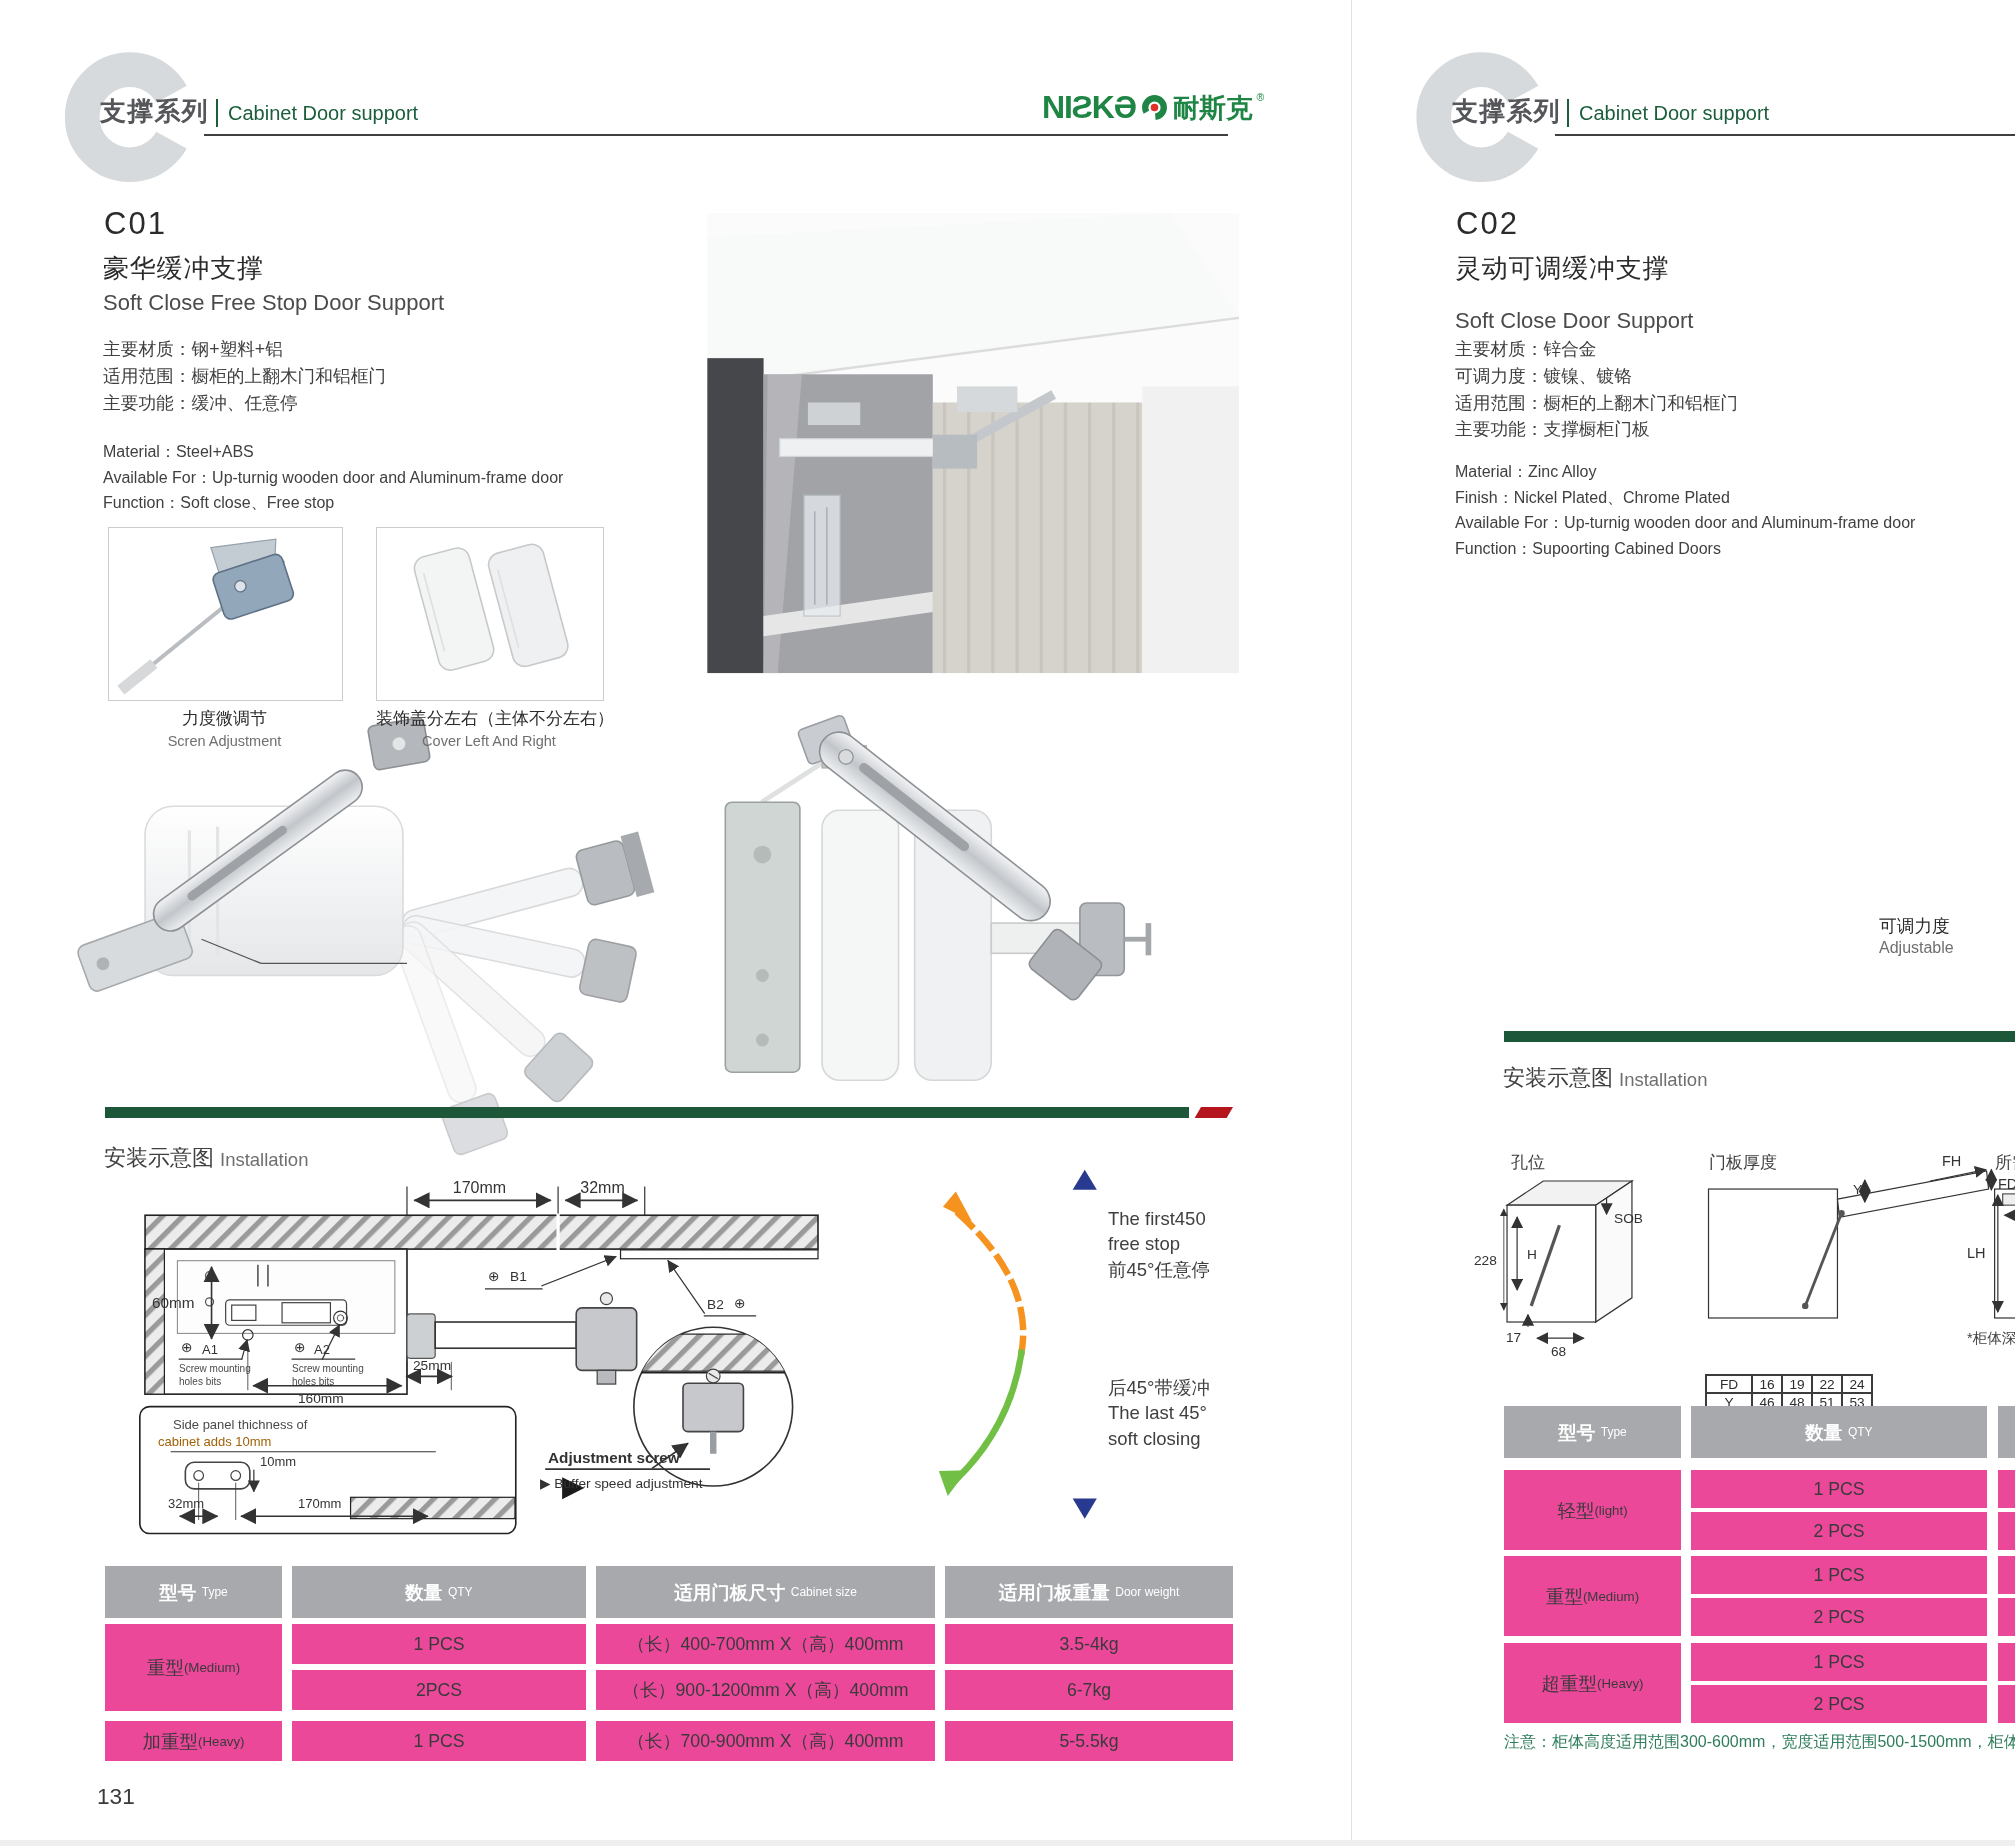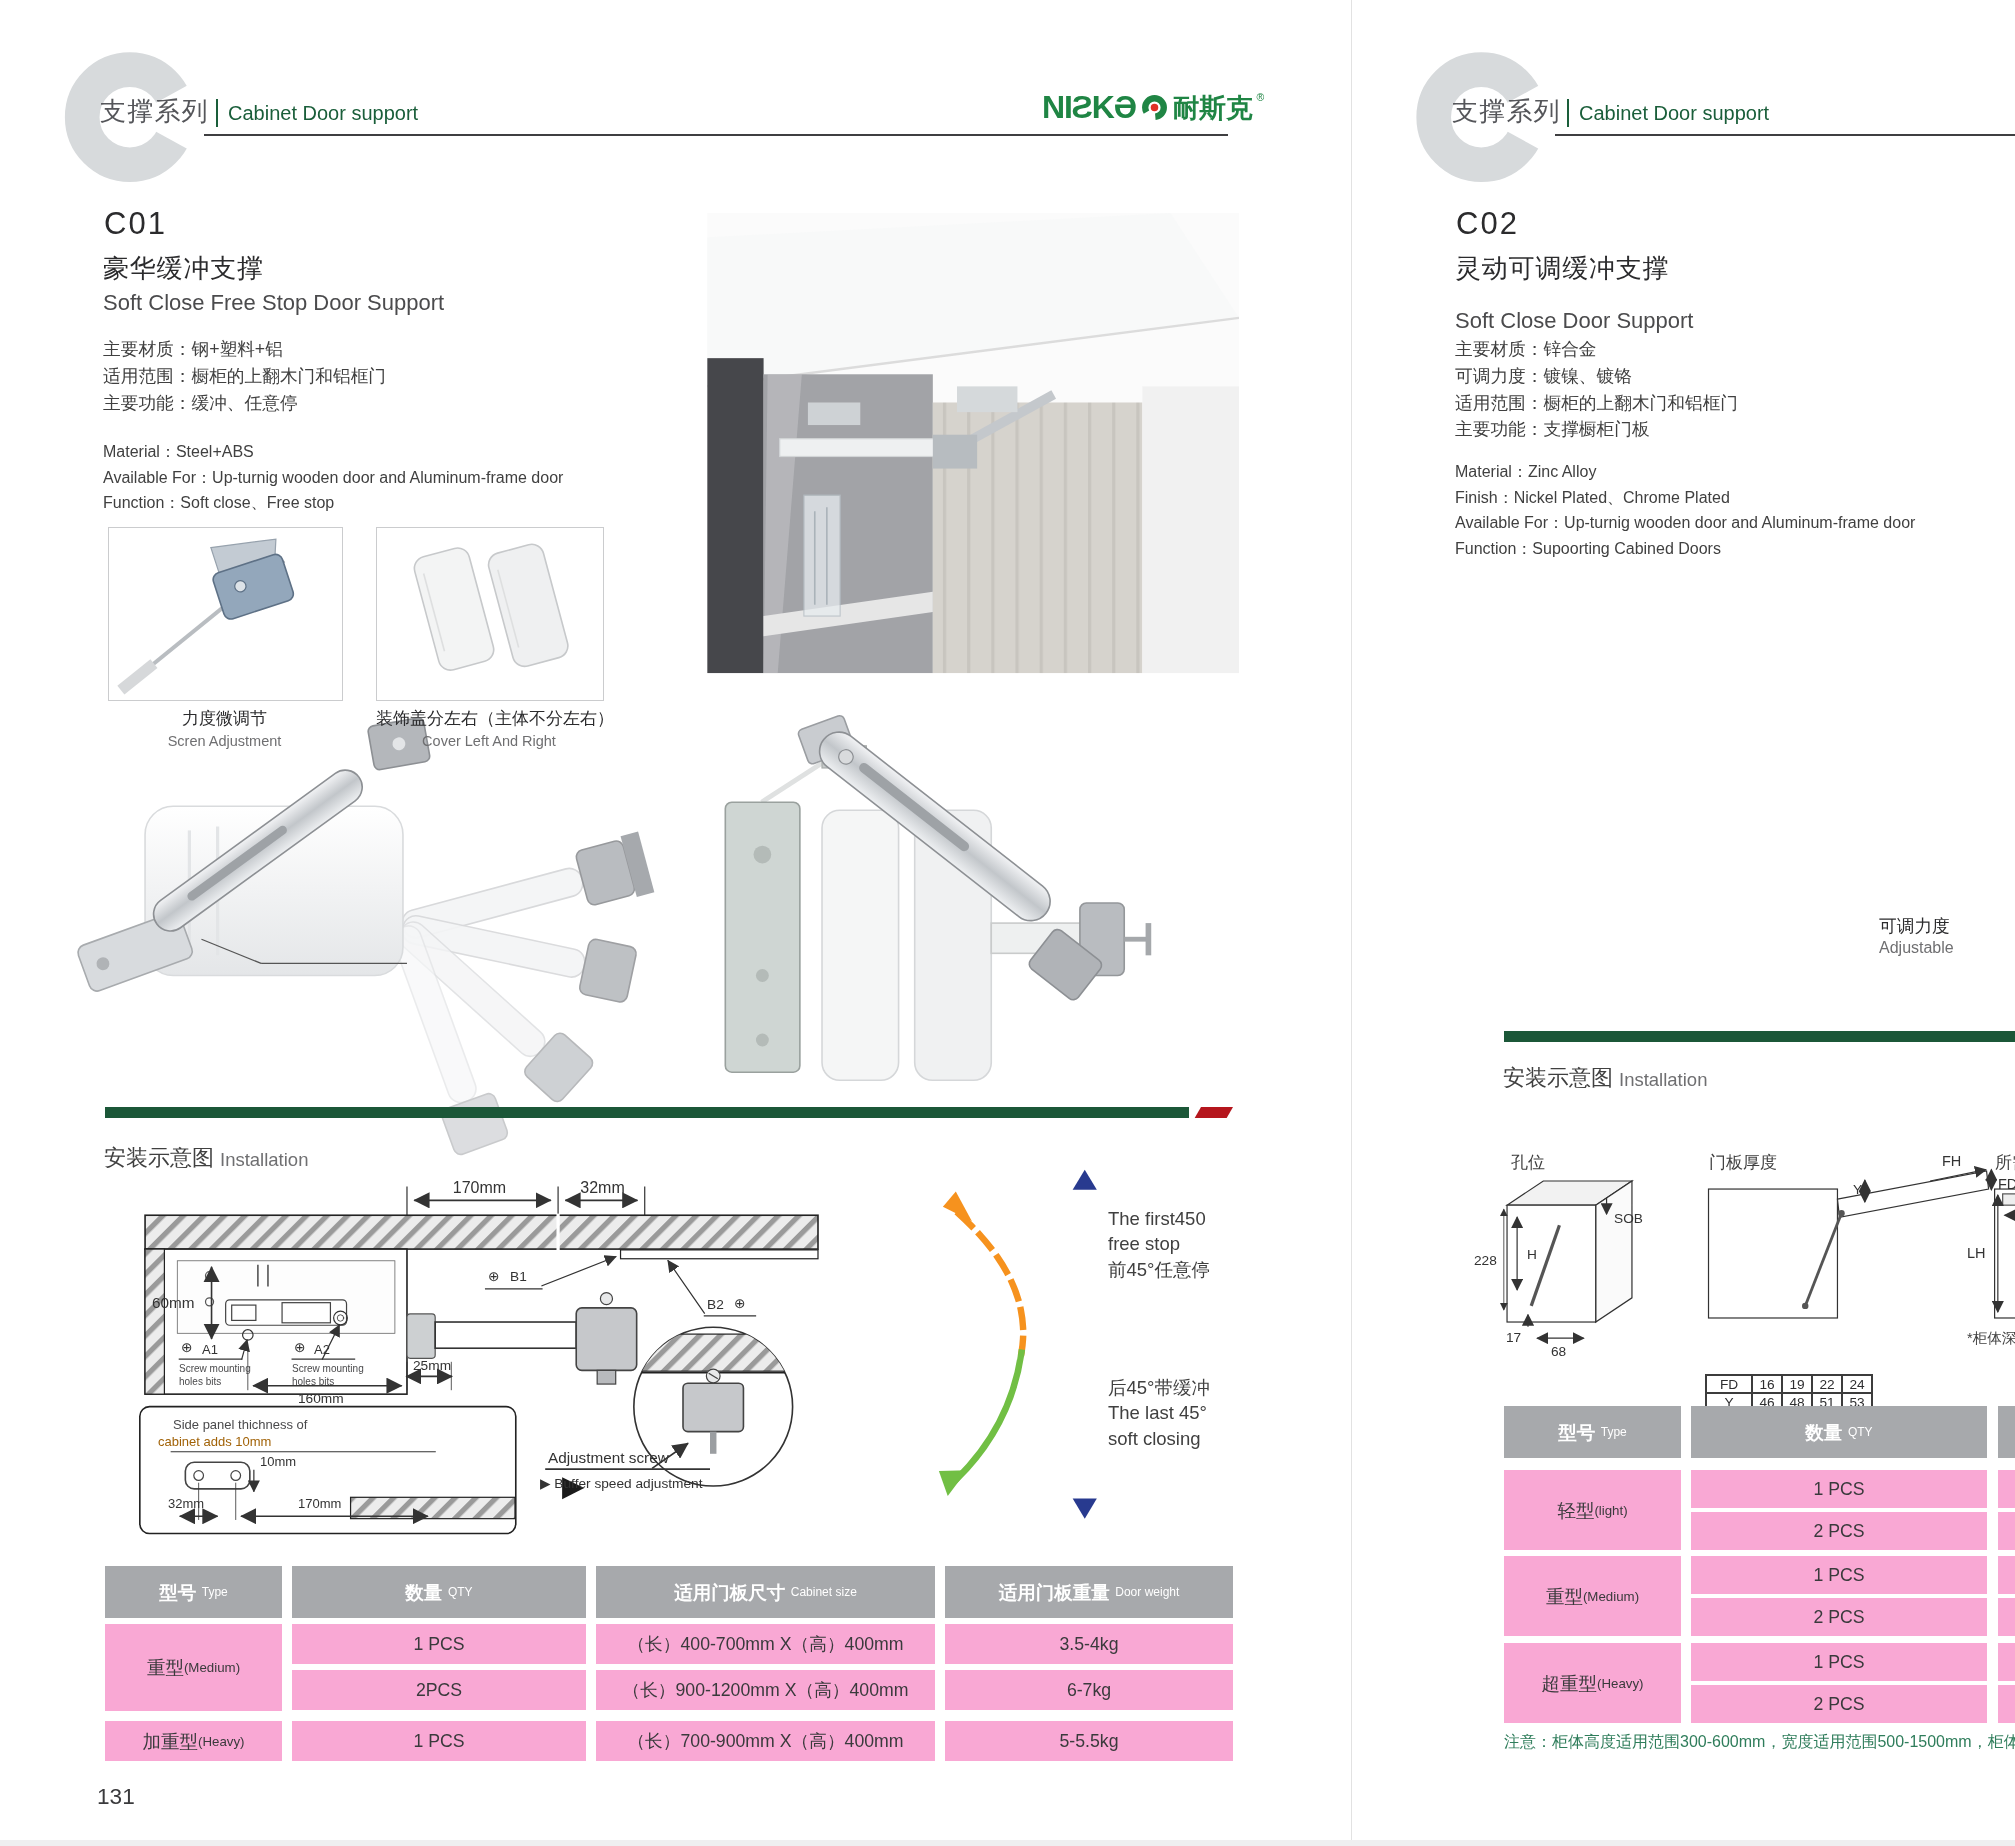--- a/index.html
+++ b/index.html
@@ -5,37 +5,37 @@
   html,body{margin:0;padding:0}
   body{width:2703px;height:1847px;background:#fff;position:relative;overflow:hidden;
        font-family:"Liberation Sans","DejaVu Sans",sans-serif;color:#333}
   .s{position:absolute;white-space:nowrap;z-index:3;line-height:1.18}
   .art{position:absolute;left:0;top:0;z-index:1}
   .f26{font-size:10px}.f32{font-size:13px}
   .f34{font-size:13.7px}.f36{font-size:14.5px}.f38{font-size:15.3px}.f40{font-size:16px}
   .f42{font-size:17px}.f44{font-size:17.7px}.f46{font-size:18.5px}.f50{font-size:20px}
   .f54{font-size:22px}.f64{font-size:26px}
   .f78{font-size:31px}
-  .b{font-weight:400}.sb{font-weight:400}
+  .b{font-weight:700}.sb{font-weight:400}
   .gray{color:#55565a}.dk{color:#2b2b2d}.md{color:#404040}.lt{color:#6f6f71}
   .grn{color:#1a5e3a}
   .ctr{text-align:center}
   .vline{position:absolute;width:1.6px;background:#1a5e3a;z-index:3}
   .rule{position:absolute;height:2.4px;background:#3f3f41;z-index:3}
   .bar{position:absolute;height:10.5px;background:#1b5738;z-index:3}
   .barred{position:absolute;height:10.5px;background:#b5161d;transform:skewX(-30deg);z-index:3}
   .divider{position:absolute;left:1351px;top:0;width:0.8px;height:1847px;background:#e2e2e2;z-index:2}
   .logo{position:absolute;display:flex;align-items:center;gap:4px;z-index:3}
   .lg-latin{font-size:32px;font-weight:800;color:#1f8544;letter-spacing:-1.2px}
   .lg-cn{font-size:26.6px;font-weight:800;color:#1f8544}
   .lg-reg{font-size:10.5px;color:#1f8544;align-self:flex-start;margin-top:2.4px}
   .lg-donut{width:29px;height:29px}
   .th{position:absolute;background:#a7a9ac;color:#fff;display:flex;align-items:center;justify-content:center;gap:5.6px;z-index:3}
   .th .cn{font-size:18.5px;font-weight:600}.th .en{font-size:12px}
-  .td{position:absolute;background:#f9a8d4;color:#3a3a3c;display:flex;align-items:center;justify-content:center;font-size:17.7px;z-index:3}
+  .td{position:absolute;background:#ec4899;color:#3a3a3c;display:flex;align-items:center;justify-content:center;font-size:17.7px;z-index:3}
   .ty .cn{font-size:18.5px}.ty .en{font-size:13.3px}
   .boxframe{position:absolute;border:1.2px solid #cbccce;z-index:3}
   .pageno{font-size:22.6px;color:#3a3a3c}
   .note{font-size:16px;color:#2f7d5b}
   .mini-tb{position:absolute;z-index:3;display:grid;grid-template-columns:46px 30px 30px 30px 30px;border:1.2px solid #3c3c3c;background:#fff}
   .mini-tb div{border:0.8px solid #3c3c3c;font-size:13.7px;color:#2e2e30;display:flex;align-items:center;justify-content:center;height:16px}
 </style>
 </head>
 <body>
 

